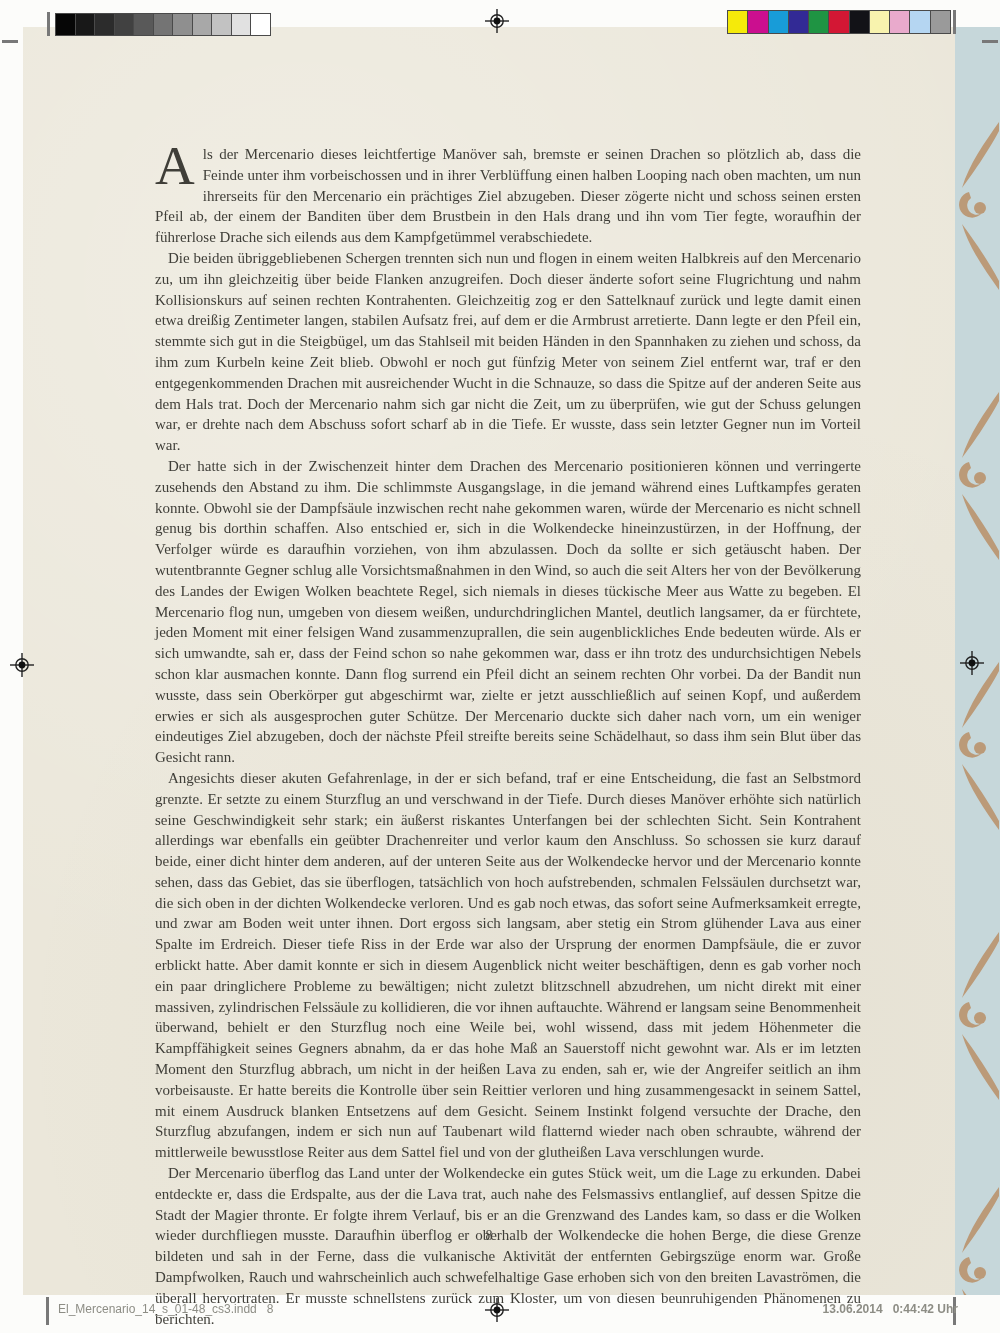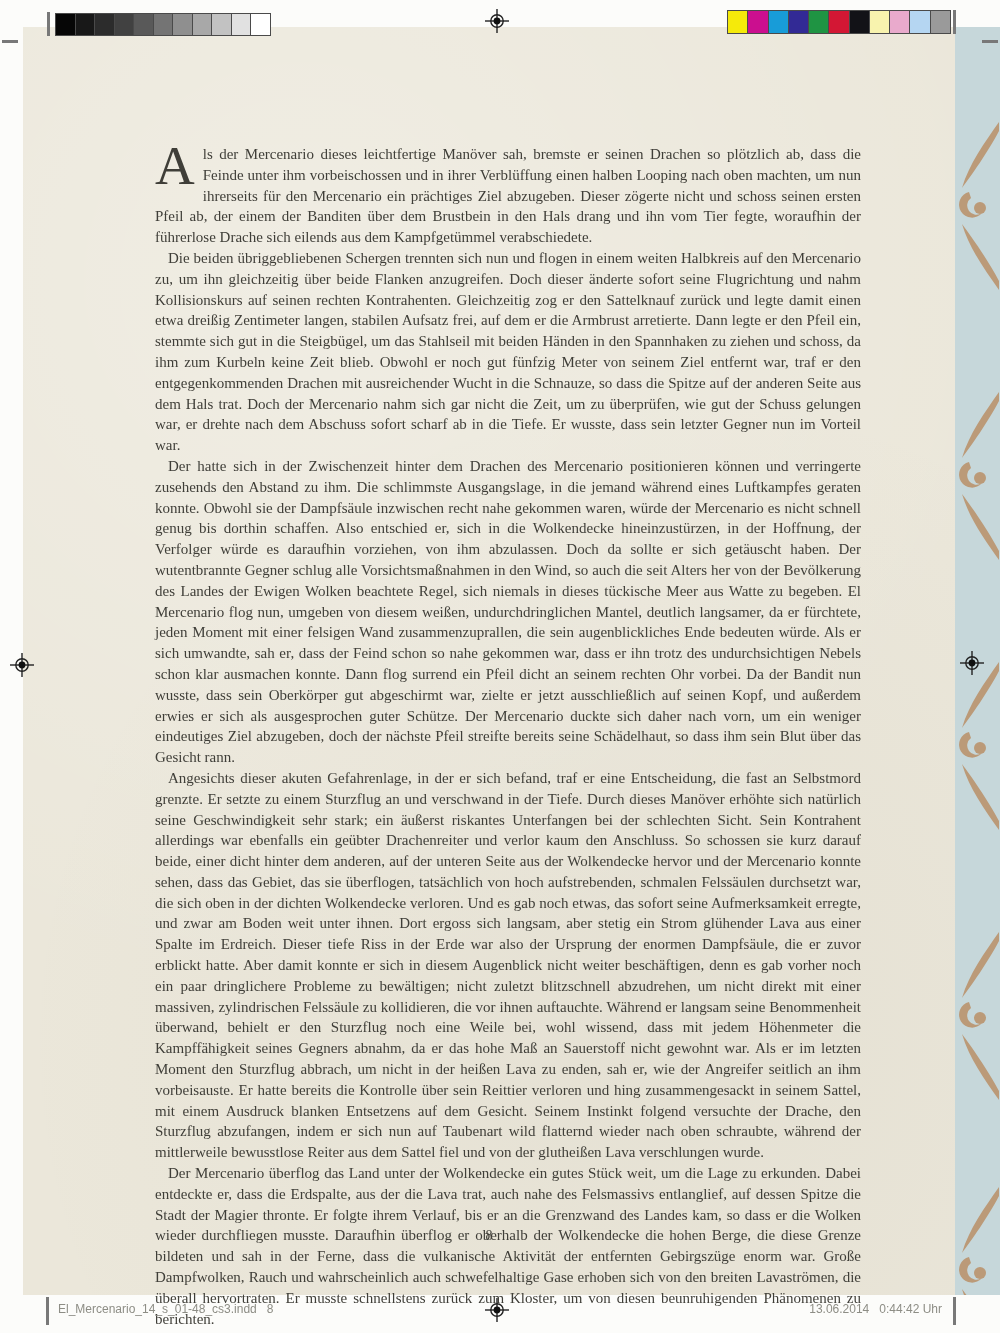--- a/index.html
+++ b/index.html
@@ -38,21 +38,21 @@
   .textblock p.first{text-indent:0;}
   .dropcap{float:left; font-size:55px; line-height:40px; padding:2px 8px 0 0; color:#3f3e38;}
 
   .pageno{position:absolute; left:23px; top:1228px; width:932px; text-align:center;
           font-size:14px; color:#3f3e38;}
 
   
   .slug{position:absolute; font-family:"Liberation Sans", sans-serif; font-size:12px;
         color:#8d8d85; white-space:pre;}
   .slug-left{left:58px; top:1302px;}
-  .slug-right{right:58px; top:1302px; text-align:left;}
+  .slug-right{right:42px; top:1302px; text-align:left;font-weight:bold;}
 </style>
 </head>
 <body>
 
 <div class="sheet">
 
   <div class="page"></div>
 
   <div class="facing">
     <svg width="45" height="1268" viewBox="0 0 45 1268">

